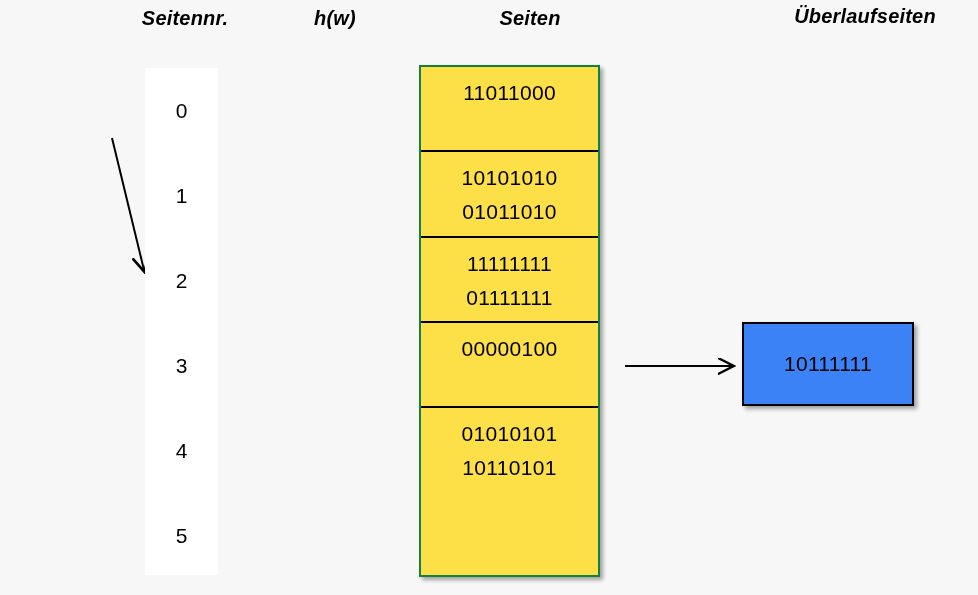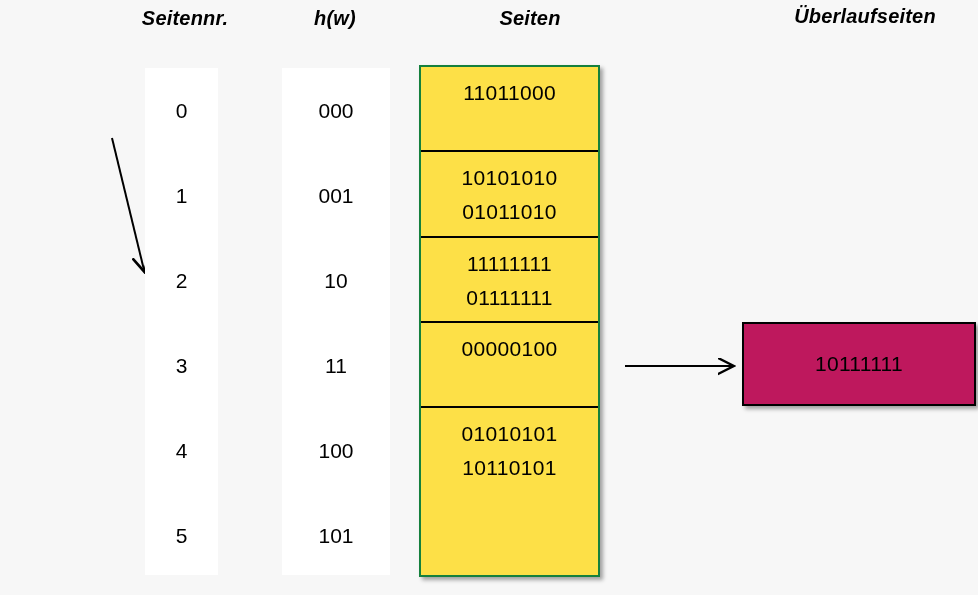--- a/index.html
+++ b/index.html
@@ -110,23 +110,23 @@
     font-size: 21px;
     line-height: 34px;
     letter-spacing: 0.3px;
   }
 
   
   #overflow-box {
     position: absolute;
     left: 742px;
     top: 322px;
-    width: 234px;
+    width: 172px;
     height: 84px;
-    background: #be185d;
+    background: #3b82f6;
     border: 2px solid #000;
     box-sizing: border-box;
     box-shadow: 3px 3px 4px rgba(0,0,0,0.35);
     display: flex;
     align-items: center;
     justify-content: center;
   }
   #overflow-box span {
     font-size: 21px;
     letter-spacing: 0.3px;
@@ -163,28 +163,20 @@
 
   <div class="plain-col" id="col-seitennr">
     <div class="plain-cell" style="top:0px">0</div>
     <div class="plain-cell" style="top:85px">1</div>
     <div class="plain-cell" style="top:170px">2</div>
     <div class="plain-cell" style="top:255px">3</div>
     <div class="plain-cell" style="top:340px">4</div>
     <div class="plain-cell" style="top:425px">5</div>
   </div>
 
-  <div class="plain-col" id="col-hw">
-    <div class="plain-cell" style="top:0px">000</div>
-    <div class="plain-cell" style="top:85px">001</div>
-    <div class="plain-cell" style="top:170px">10</div>
-    <div class="plain-cell" style="top:255px">11</div>
-    <div class="plain-cell" style="top:340px">100</div>
-    <div class="plain-cell" style="top:425px">101</div>
-  </div>
 
   <div id="pages-table">
     <div class="page-cell">
       <span>11011000</span>
     </div>
     <div class="page-cell">
       <span>10101010</span>
       <span>01011010</span>
     </div>
     <div class="page-cell">

